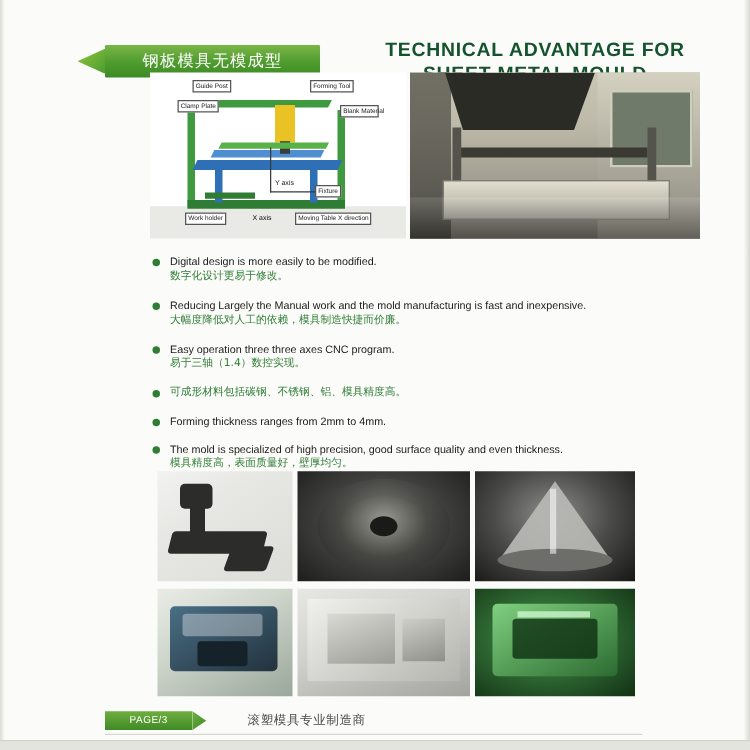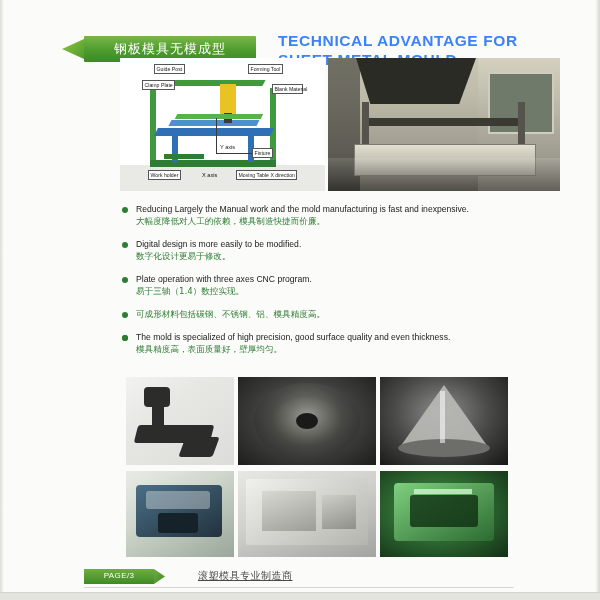--- a/index.html
+++ b/index.html
@@ -69,26 +69,27 @@
     width: 22px; height: 20px;
     background: linear-gradient(135deg, #8cc63f, #4e9b2e);
     clip-path: polygon(0 50%, 100% 0, 100% 100%);
   }
   .title-block {
     position: absolute;
     left: 278px; top: 17px;
     width: 300px;
   }
   .title-line {
-    color: #3b82f6;
+    color: #14532d;
     font-size: 15.5px;
     font-weight: bold;
     letter-spacing: 0.6px;
     line-height: 19px;
     font-family: "Liberation Sans", sans-serif;
+    text-align: center;
   }
 
   
   .top-images {
     position: absolute;
     left: 120px; top: 58px;
     width: 440px; height: 135px;
   }
   .diagram {
     position: absolute;
@@ -273,21 +274,20 @@
     font-size: 8px;
     letter-spacing: 0.4px;
   }
   .footer-cn {
     position: absolute;
     left: 198px; top: 3px;
     font-size: 10px;
     color: #4a4a4a;
     font-family: "DejaVu Sans", sans-serif;
     letter-spacing: 0.5px;
-    text-decoration: underline;
   }
   .footer-line {
     position: absolute;
     left: 84px; bottom: 2px;
     width: 430px; height: 1px;
     background: #d7d7d1;
   }
 </style>
 </head>
 <body>
@@ -353,43 +353,44 @@
       <div class="pm-post" style="left:190px;"></div>
       <div class="pm-table"></div>
       <div class="pm-glow"></div>
     </div>
   </div>
 
   <div class="bullets">
 
     <div class="bullet-row">
       <span class="dot"></span>
+      <div class="b-en">Digital design is more easily to be modified.</div>
+      <div class="b-cn">数字化设计更易于修改。</div>
+    </div>
+
+    <div class="bullet-row">
+      <span class="dot"></span>
       <div class="b-en">Reducing Largely the Manual work and the mold manufacturing is fast and inexpensive.</div>
       <div class="b-cn">大幅度降低对人工的依赖，模具制造快捷而价廉。</div>
     </div>
 
     <div class="bullet-row">
       <span class="dot"></span>
-      <div class="b-en">Digital design is more easily to be modified.</div>
-      <div class="b-cn">数字化设计更易于修改。</div>
-    </div>
-
-    <div class="bullet-row">
-      <span class="dot"></span>
-      <div class="b-en">Plate operation with three axes CNC program.</div>
+      <div class="b-en">Easy operation three three axes CNC program.</div>
       <div class="b-cn">易于三轴（1.4）数控实现。</div>
     </div>
 
     <div class="bullet-row">
       <span class="dot"></span>
       <div class="b-cn">可成形材料包括碳钢、不锈钢、铝、模具精度高。</div>
     </div>
 
     <div class="bullet-row">
       <span class="dot"></span>
+      <div class="b-en">Forming thickness ranges from 2mm to 4mm.</div>
     </div>
 
     <div class="bullet-row">
       <span class="dot"></span>
       <div class="b-en">The mold is specialized of high precision, good surface quality and even thickness.</div>
       <div class="b-cn">模具精度高，表面质量好，壁厚均匀。</div>
     </div>
   </div>
 
   <div class="grid">

